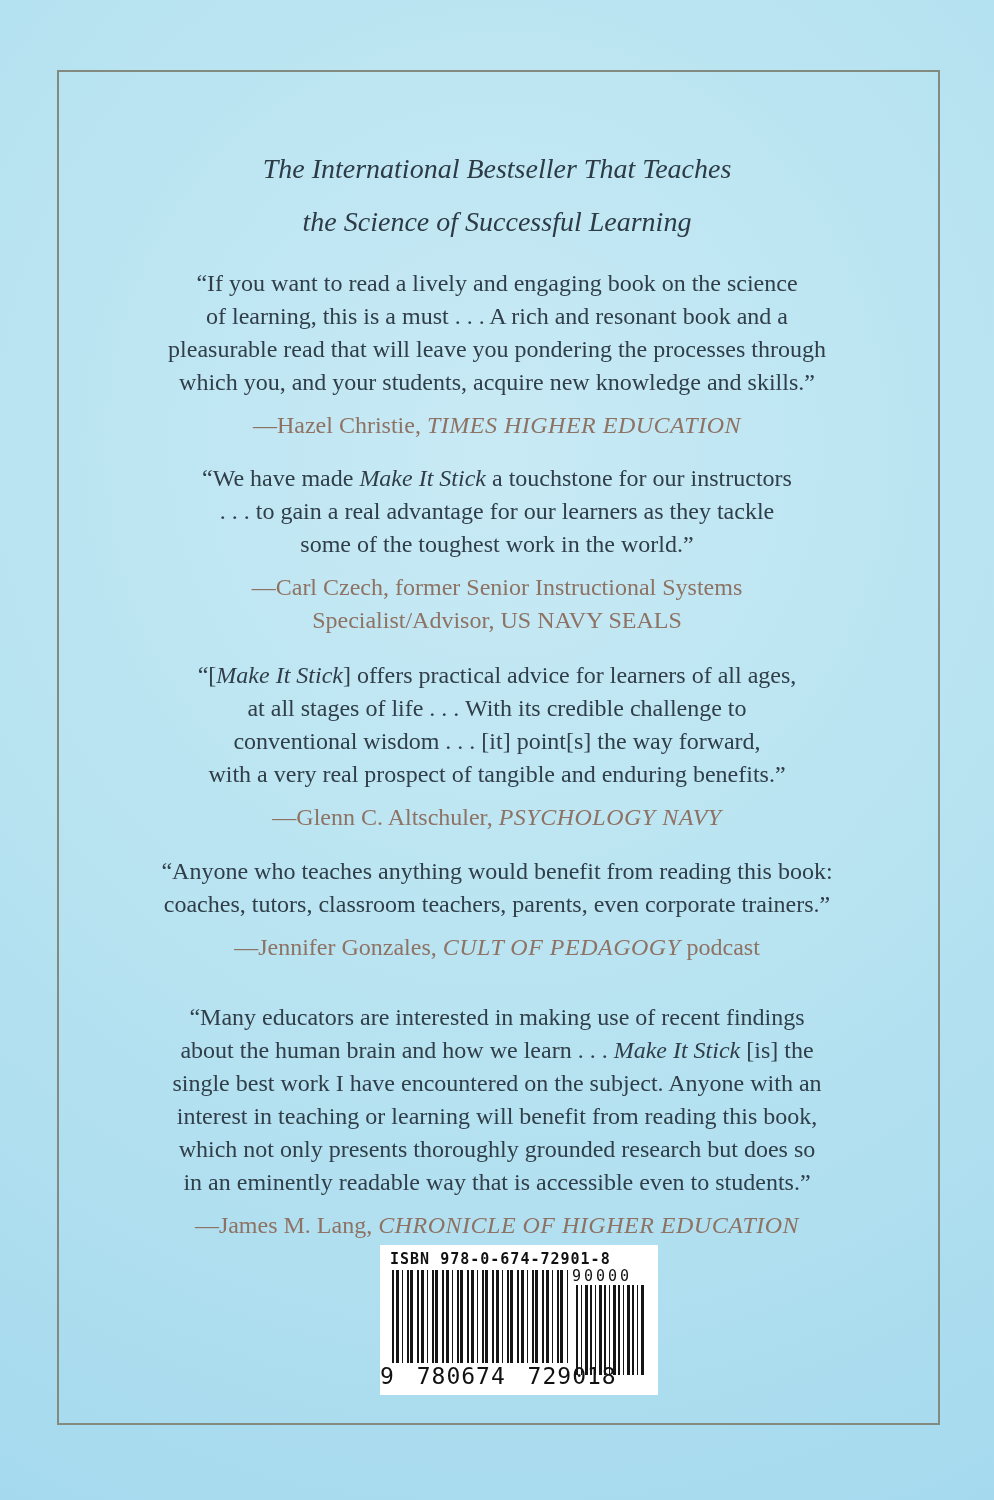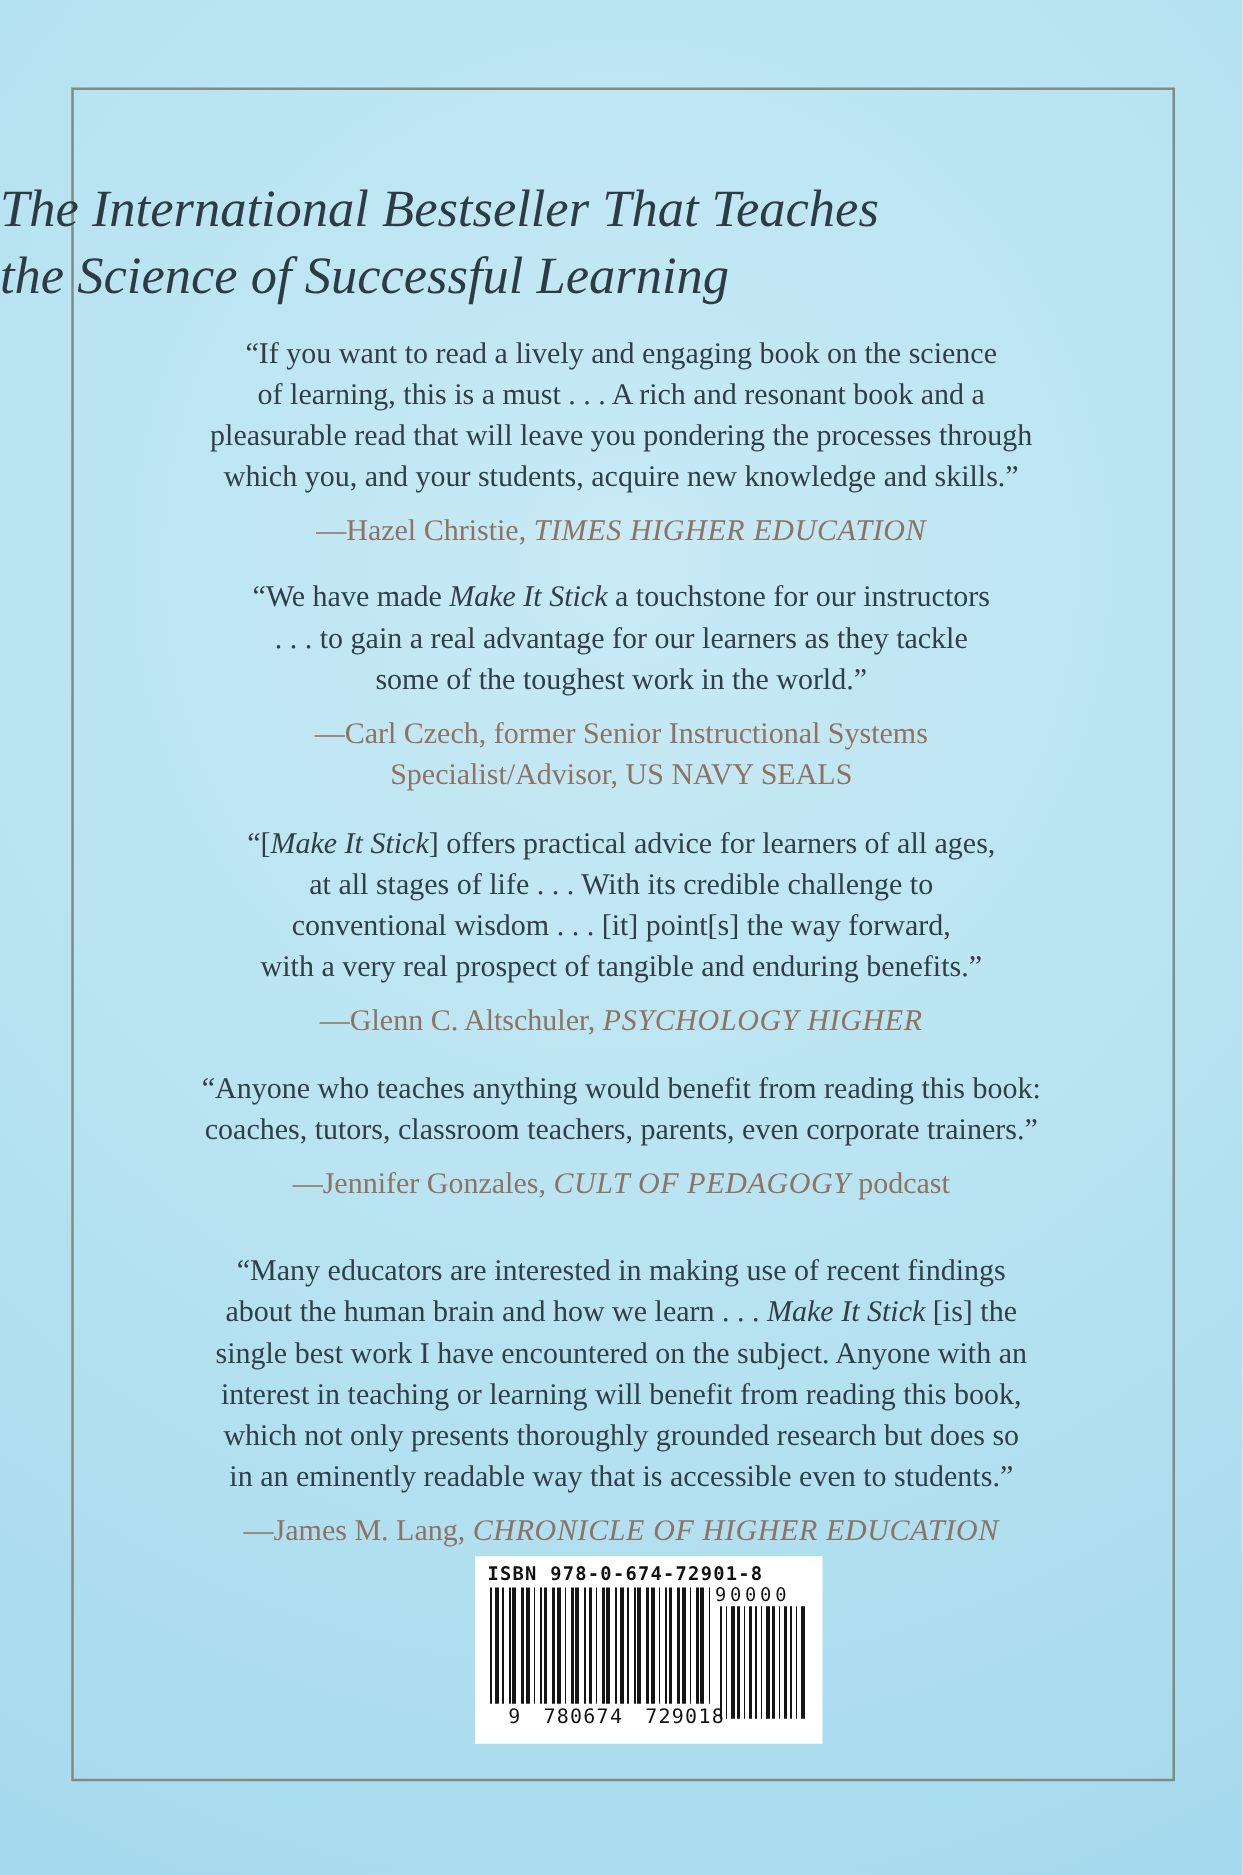--- a/index.html
+++ b/index.html
@@ -10,22 +10,22 @@
     overflow:hidden;
     font-family:"Liberation Serif",serif;
     background:radial-gradient(ellipse 120% 85% at 50% 30%, #c8eaf5 0%, #b8e3f1 45%, #a2d8ed 100%);
   }
   .frame{
     position:absolute;left:57px;top:70px;width:883px;height:1355px;
     border:2px solid #838a80;box-sizing:border-box;
   }
   .heading{
     position:absolute;left:0;right:0;top:142px;
-    font-style:italic;
-    font-size:42px;line-height:53px;color:#2c3b46;
+    text-align:center;font-style:italic;
+    font-size:28px;line-height:53px;color:#2c3b46;
     white-space:pre-line;
   }
   .quote{
     position:absolute;left:50%;transform:translateX(-50%);
     width:880px;text-align:center;
   }
   .qtext{margin:0;font-size:24px;line-height:33px;color:#2f3e48;white-space:pre-line;}
   .qattr{margin:10px 0 0 0;font-size:24px;line-height:33px;color:#8e7263;white-space:pre-line;}
   .ttl{font-style:italic;}
   .src{font-style:italic;letter-spacing:0.5px;}
@@ -43,22 +43,22 @@
   .bars-main{
     position:absolute;left:12px;top:25px;width:176px;height:93px;
     background:repeating-linear-gradient(90deg,
       #151515 0 2px,transparent 2px 4px,
       #151515 4px 7px,transparent 7px 10px,
       #151515 10px 11px,transparent 11px 15px,
       #151515 15px 17px,transparent 17px 18px,
       #151515 18px 21px,transparent 21px 25px);
   }
   .digits-main{
-    position:absolute;left:0;top:118px;width:200px;text-align:right;
-    font-size:16px;letter-spacing:1px;word-spacing:7px;white-space:nowrap;
+    position:absolute;left:0;top:118px;width:200px;text-align:left;
+    font-size:23px;letter-spacing:1px;word-spacing:7px;white-space:nowrap;
   }
   .supp-digits{
     position:absolute;left:192px;top:22px;width:76px;
     font-size:15px;letter-spacing:3px;white-space:nowrap;
   }
   .bars-supp{
     position:absolute;left:196px;top:40px;width:68px;height:90px;
     background:repeating-linear-gradient(90deg,
       #151515 0 2px,transparent 2px 5px,
       #151515 5px 6px,transparent 6px 9px,
@@ -88,21 +88,21 @@
 pleasurable read that will leave you pondering the processes through
 which you, and your students, acquire new knowledge and skills.”</span></p>
     <p class="qattr"><span>—Hazel Christie, </span><span class="src">TIMES HIGHER EDUCATION</span></p>
   </section>
 
   <section class="quote q3">
     <p class="qtext"><span>“[</span><span class="ttl">Make It Stick</span><span>] offers practical advice for learners of all ages,
 at all stages of life . . . With its credible challenge to
 conventional wisdom . . . [it] point[s] the way forward,
 with a very real prospect of tangible and enduring benefits.”</span></p>
-    <p class="qattr"><span>—Glenn C. Altschuler, </span><span class="src">PSYCHOLOGY HIGHER</span></p>
+    <p class="qattr"><span>—Glenn C. Altschuler, </span><span class="src">PSYCHOLOGY NAVY</span></p>
   </section>
 
   <section class="quote q4">
     <p class="qtext"><span>“Anyone who teaches anything would benefit from reading this book:
 coaches, tutors, classroom teachers, parents, even corporate trainers.”</span></p>
     <p class="qattr"><span>—Jennifer Gonzales, </span><span class="src">CULT OF PEDAGOGY</span><span> podcast</span></p>
   </section>
 
   <section class="quote q5">
     <p class="qtext"><span>“Many educators are interested in making use of recent findings

